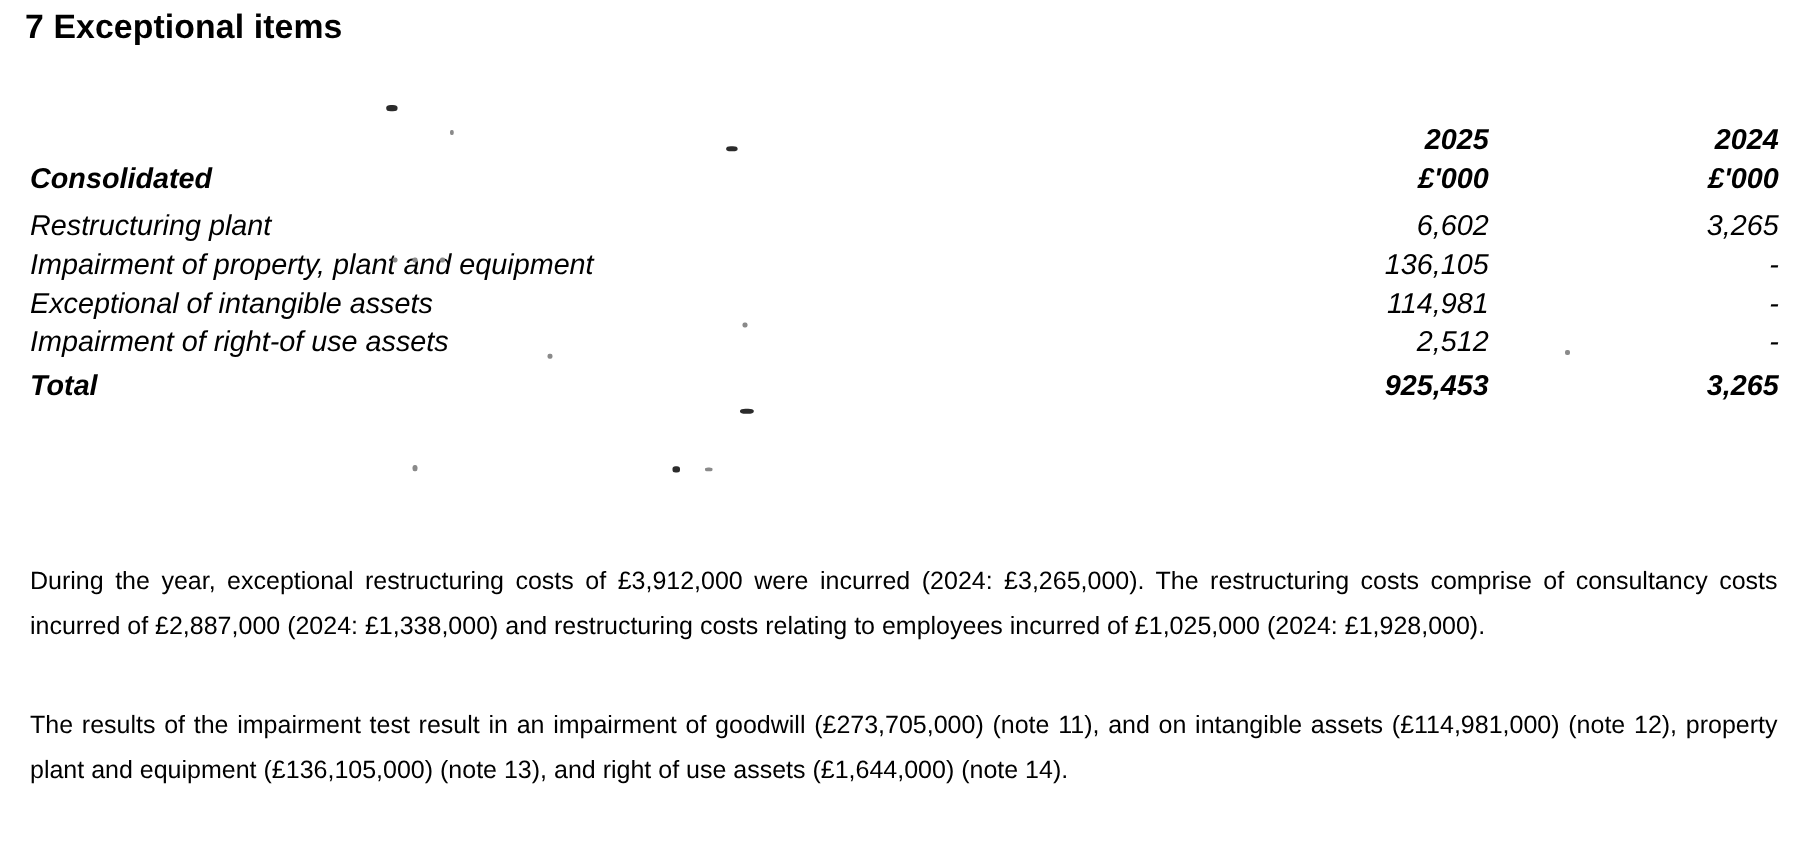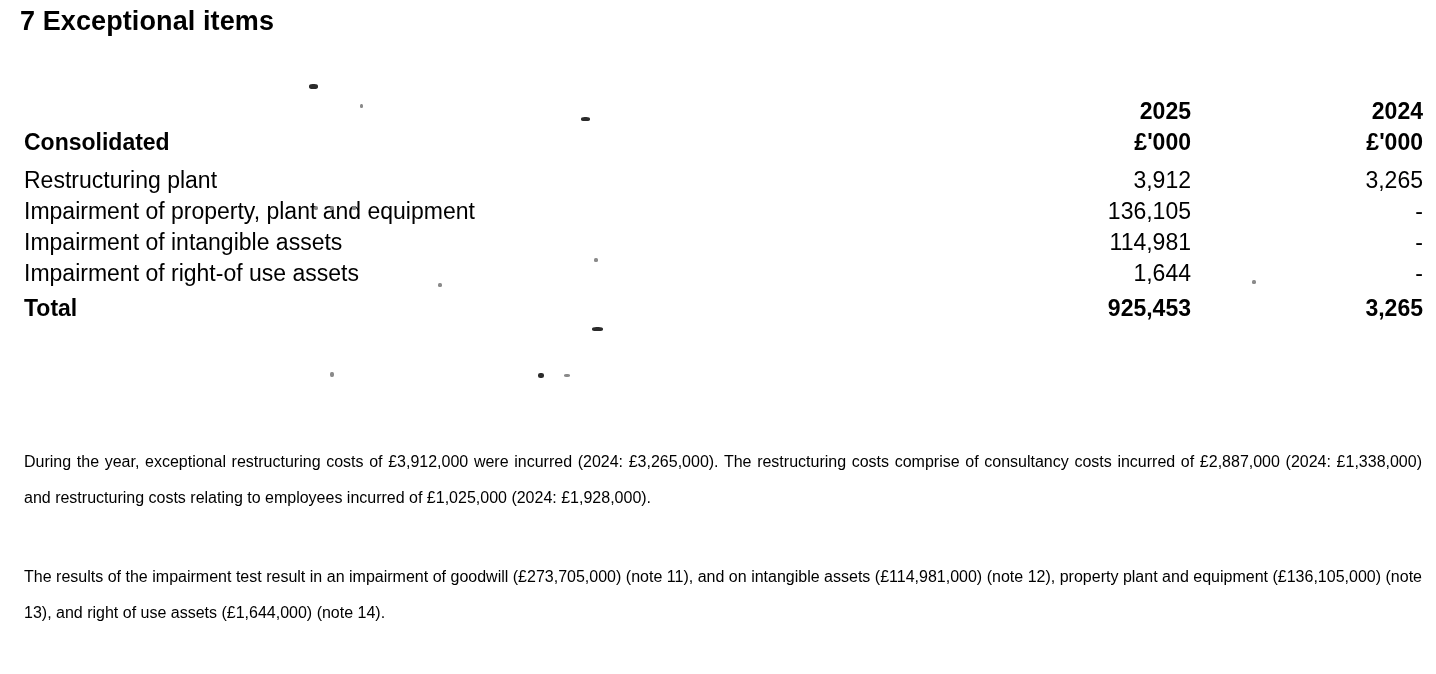--- a/index.html
+++ b/index.html
@@ -47,20 +47,21 @@
     width: 1436px;
     table-layout: fixed;
     font-size: 23px;
   }
   table.fin th,
   table.fin td {
     padding: 0;
     border: 0;
     vertical-align: bottom;
     line-height: 31px;
+    font-style: italic;
   }
   col.c-label { width: 1000px; }
   col.c-2025  { width: 198px; }
   col.c-2024  { width: 238px; }
 
   .lbl {
     text-align: left;
     padding-left: 24px !important;
     white-space: nowrap;
   }
@@ -102,21 +103,21 @@
     height: 4px;
     line-height: 0;
     font-size: 0;
   }
 
   
   .para {
     position: absolute;
     left: 24px;
     width: 1398px;
-    font-size: 16px;
+    font-size: 20px;
     line-height: 35.5px;
     text-align: justify;
     text-justify: inter-word;
   }
   #para-1 { top: 428px; }
   #para-2 { top: 543px; }
 
   
   .speck {
     position: absolute;
@@ -155,36 +156,36 @@
         </tr>
 
         <tr class="rule-top">
           <td></td>
           <td></td>
           <td></td>
         </tr>
 
         <tr class="row-first">
           <td class="lbl">Restructuring plant</td>
-          <td class="num c25">3,912</td>
+          <td class="num c25">6,602</td>
           <td class="num c24">3,265</td>
         </tr>
         <tr>
           <td class="lbl">Impairment of property, plant and equipment</td>
           <td class="num c25">136,105</td>
           <td class="num c24">-</td>
         </tr>
         <tr>
-          <td class="lbl">Impairment of intangible assets</td>
+          <td class="lbl">Exceptional of intangible assets</td>
           <td class="num c25">114,981</td>
           <td class="num c24">-</td>
         </tr>
         <tr>
           <td class="lbl">Impairment of right-of use assets</td>
-          <td class="num c25">1,644</td>
+          <td class="num c25">2,512</td>
           <td class="num c24">-</td>
         </tr>
 
         <tr class="rule-mid">
           <td></td>
           <td></td>
           <td></td>
         </tr>
 
         <tr class="total">

